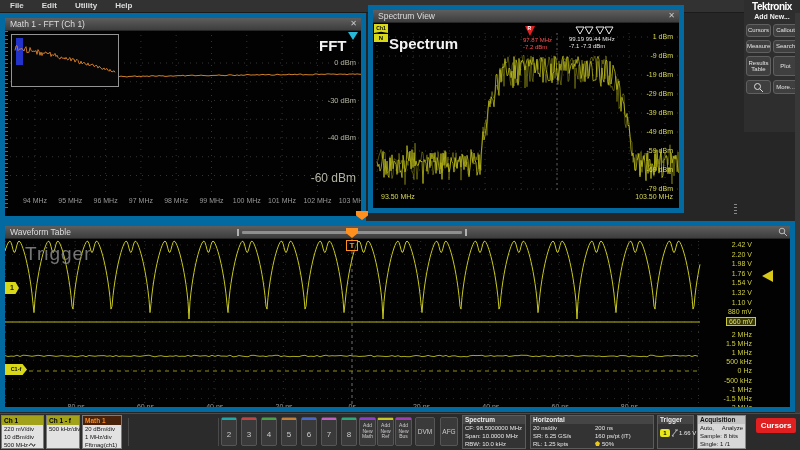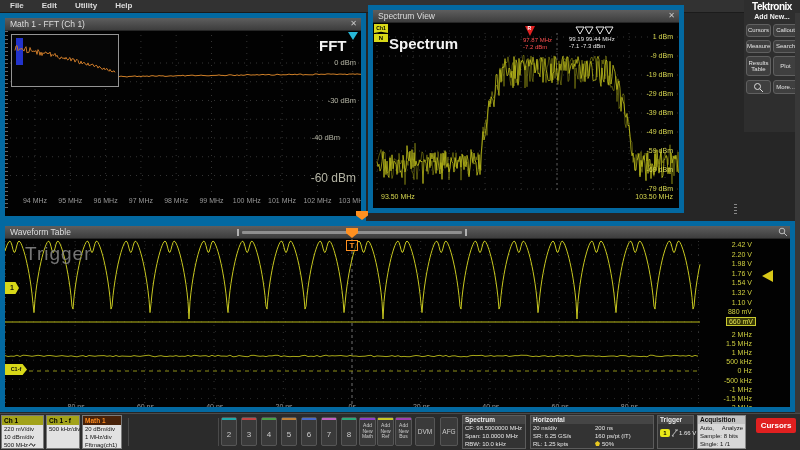--- a/index.html
+++ b/index.html
@@ -54,21 +54,21 @@
           </g>
           <path d="M6,47.5L8,47.5L10,47.5L12,47.5L14,47.7L16,47.3L18,46.8L20,47.3L22,47.3L24,47.1L26,47.1L28,47.4L30,47.0L32,47.2L34,47.1L36,46.6L38,46.6L40,46.6L42,46.7L44,46.7L46,46.8L48,46.3L50,46.8L52,46.7L54,46.5L56,46.9L58,46.8L60,46.8L62,46.3L64,46.5L66,46.1L68,45.9L70,46.6L72,46.8L74,46.0L76,45.9L78,46.4L80,46.0L82,46.2L84,46.2L86,46.4L88,45.7L90,46.3L92,46.3L94,45.8L96,45.4L98,45.4L100,46.2L102,45.8L104,45.8L106,45.5L108,45.7L110,45.9L112,45.2L114,45.7L116,45.1L118,45.5L120,45.6L122,46.0L124,45.4L126,45.4L128,45.2L130,44.9L132,45.6L134,45.2L136,45.5L138,45.0L140,45.3L142,45.0L144,45.5L146,44.8L148,44.7L150,45.2L152,45.2L154,44.6L156,44.9L158,44.8L160,45.4L162,45.3L164,45.0L166,44.8L168,45.2L170,44.9L172,44.7L174,44.6L176,44.7L178,44.2L180,45.1L182,44.5L184,44.5L186,44.2L188,44.2L190,44.8L192,44.6L194,44.5L196,44.1L198,44.5L200,44.6L202,44.8L204,44.8L206,44.5L208,44.4L210,44.4L212,44.3L214,43.9L216,44.4L218,44.4L220,44.7L222,44.4L224,43.8L226,43.8L228,44.3L230,44.6L232,43.9L234,44.5L236,43.9L238,44.3L240,44.1L242,43.5L244,43.7L246,44.1L248,43.9L250,44.0L252,43.6L254,44.1L256,43.7L258,43.4L260,43.9L262,43.7L264,43.4L266,44.1L268,44.2L270,44.0L272,43.2L274,43.6L276,44.0L278,43.7L280,43.8L282,43.7L284,43.1L286,43.6L288,43.6L290,43.2L292,43.8L294,43.1L296,43.1L298,44.0L300,43.6L302,43.7L304,43.8L306,43.8L308,43.9L310,42.9L312,43.0L314,43.5L316,43.2L318,43.3L320,43.4L322,42.9L324,42.9L326,43.2L328,43.0L330,43.2L332,43.5L334,43.1L336,43.1L338,43.3L340,43.1L342,43.7L344,43.0L346,43.1L348,42.9L350,43.3L352,42.9L354,43.2L356,43.3L358,42.6" fill="none" stroke="#d08028" stroke-width="1"></path>
         </svg>
         <div style="position: absolute; left: 0px; top: 0px; width: 3px; height: 180px; background: repeating-linear-gradient(rgb(102, 102, 102) 0px, rgb(102, 102, 102) 1px, transparent 1px, transparent 4px);"></div>
         <div style="position: absolute; left: 6px; top: 3px; width: 108px; height: 53px; background: rgb(6, 6, 6); border: 1px solid rgb(148, 148, 148);"><svg width="106" height="51">
             <rect x="4" y="3" width="7" height="27" fill="#2233cc"></rect>
             <path d="M3,15.5L4,11.0L5,10.6L6,15.6L7,14.6L8,13.8L9,14.2L10,13.3L11,15.0L12,16.1L13,13.2L14,11.7L15,17.9L16,17.2L17,17.4L18,12.5L19,15.2L20,16.6L21,16.1L22,16.3L23,16.4L24,15.6L25,19.4L26,14.6L27,16.3L28,20.3L29,17.1L30,20.6L31,17.7L32,18.8L33,17.2L34,17.0L35,18.6L36,18.2L37,18.6L38,17.0L39,21.5L40,19.4L41,20.6L42,19.9L43,18.4L44,21.5L45,20.2L46,22.4L47,23.5L48,24.0L49,22.1L50,22.3L51,23.8L52,22.7L53,24.2L54,22.3L55,24.3L56,25.1L57,23.4L58,22.5L59,26.1L60,23.7L61,23.9L62,24.1L63,27.1L64,25.2L65,24.3L66,25.4L67,28.5L68,28.8L69,26.1L70,28.8L71,28.2L72,27.1L73,28.8L74,29.4L75,30.2L76,27.9L77,30.7L78,30.1L79,30.0L80,29.1L81,29.4L82,31.5L83,31.3L84,30.1L85,30.8L86,33.1L87,31.4L88,31.9L89,33.3L90,34.1L91,34.2L92,32.9L93,34.8L94,33.8L95,33.6L96,35.3L97,36.3L98,34.4L99,36.2L100,36.8L101,36.5L102,35.7L103,37.4" fill="none" stroke="#c87828" stroke-width="1"></path>
           </svg></div>
         <div class="lab" style="position: absolute; right: 5px; top: 27px; width: 46px; text-align: right; font-size: 7.5px; color: rgb(180, 180, 164);">0 dBm</div>
         <div class="lab" style="position: absolute; right: 5px; top: 64.5px; width: 46px; text-align: right; font-size: 7.5px; color: rgb(180, 180, 164);">-30 dBm</div>
-        <div class="lab" style="position: absolute; right: 21px; top: 102px; width: 46px; text-align: right; font-size: 7.5px; color: rgb(180, 180, 164);">-40 dBm</div>
+        <div class="lab" style="position: absolute; right: 5px; top: 102px; width: 46px; text-align: right; font-size: 7.5px; color: rgb(180, 180, 164);">-40 dBm</div>
         <div class="lab" style="position: absolute; right: 5px; top: 139.5px; width: 46px; text-align: right; font-size: 12px; color: rgb(180, 180, 164);">-60 dBm</div>
         <div style="position: absolute; left: 10px; top: 166px; width: 40px; text-align: center; font-size: 7px; color: rgb(154, 154, 154);">94 MHz</div>
         <div style="position: absolute; left: 45.3px; top: 166px; width: 40px; text-align: center; font-size: 7px; color: rgb(154, 154, 154);">95 MHz</div>
         <div style="position: absolute; left: 80.6px; top: 166px; width: 40px; text-align: center; font-size: 7px; color: rgb(154, 154, 154);">96 MHz</div>
         <div style="position: absolute; left: 115.9px; top: 166px; width: 40px; text-align: center; font-size: 7px; color: rgb(154, 154, 154);">97 MHz</div>
         <div style="position: absolute; left: 151.2px; top: 166px; width: 40px; text-align: center; font-size: 7px; color: rgb(154, 154, 154);">98 MHz</div>
         <div style="position: absolute; left: 186.5px; top: 166px; width: 40px; text-align: center; font-size: 7px; color: rgb(154, 154, 154);">99 MHz</div>
         <div style="position: absolute; left: 221.8px; top: 166px; width: 40px; text-align: center; font-size: 7px; color: rgb(154, 154, 154);">100 MHz</div>
         <div style="position: absolute; left: 257.1px; top: 166px; width: 40px; text-align: center; font-size: 7px; color: rgb(154, 154, 154);">101 MHz</div>
         <div style="position: absolute; left: 292.4px; top: 166px; width: 40px; text-align: center; font-size: 7px; color: rgb(154, 154, 154);">102 MHz</div>

